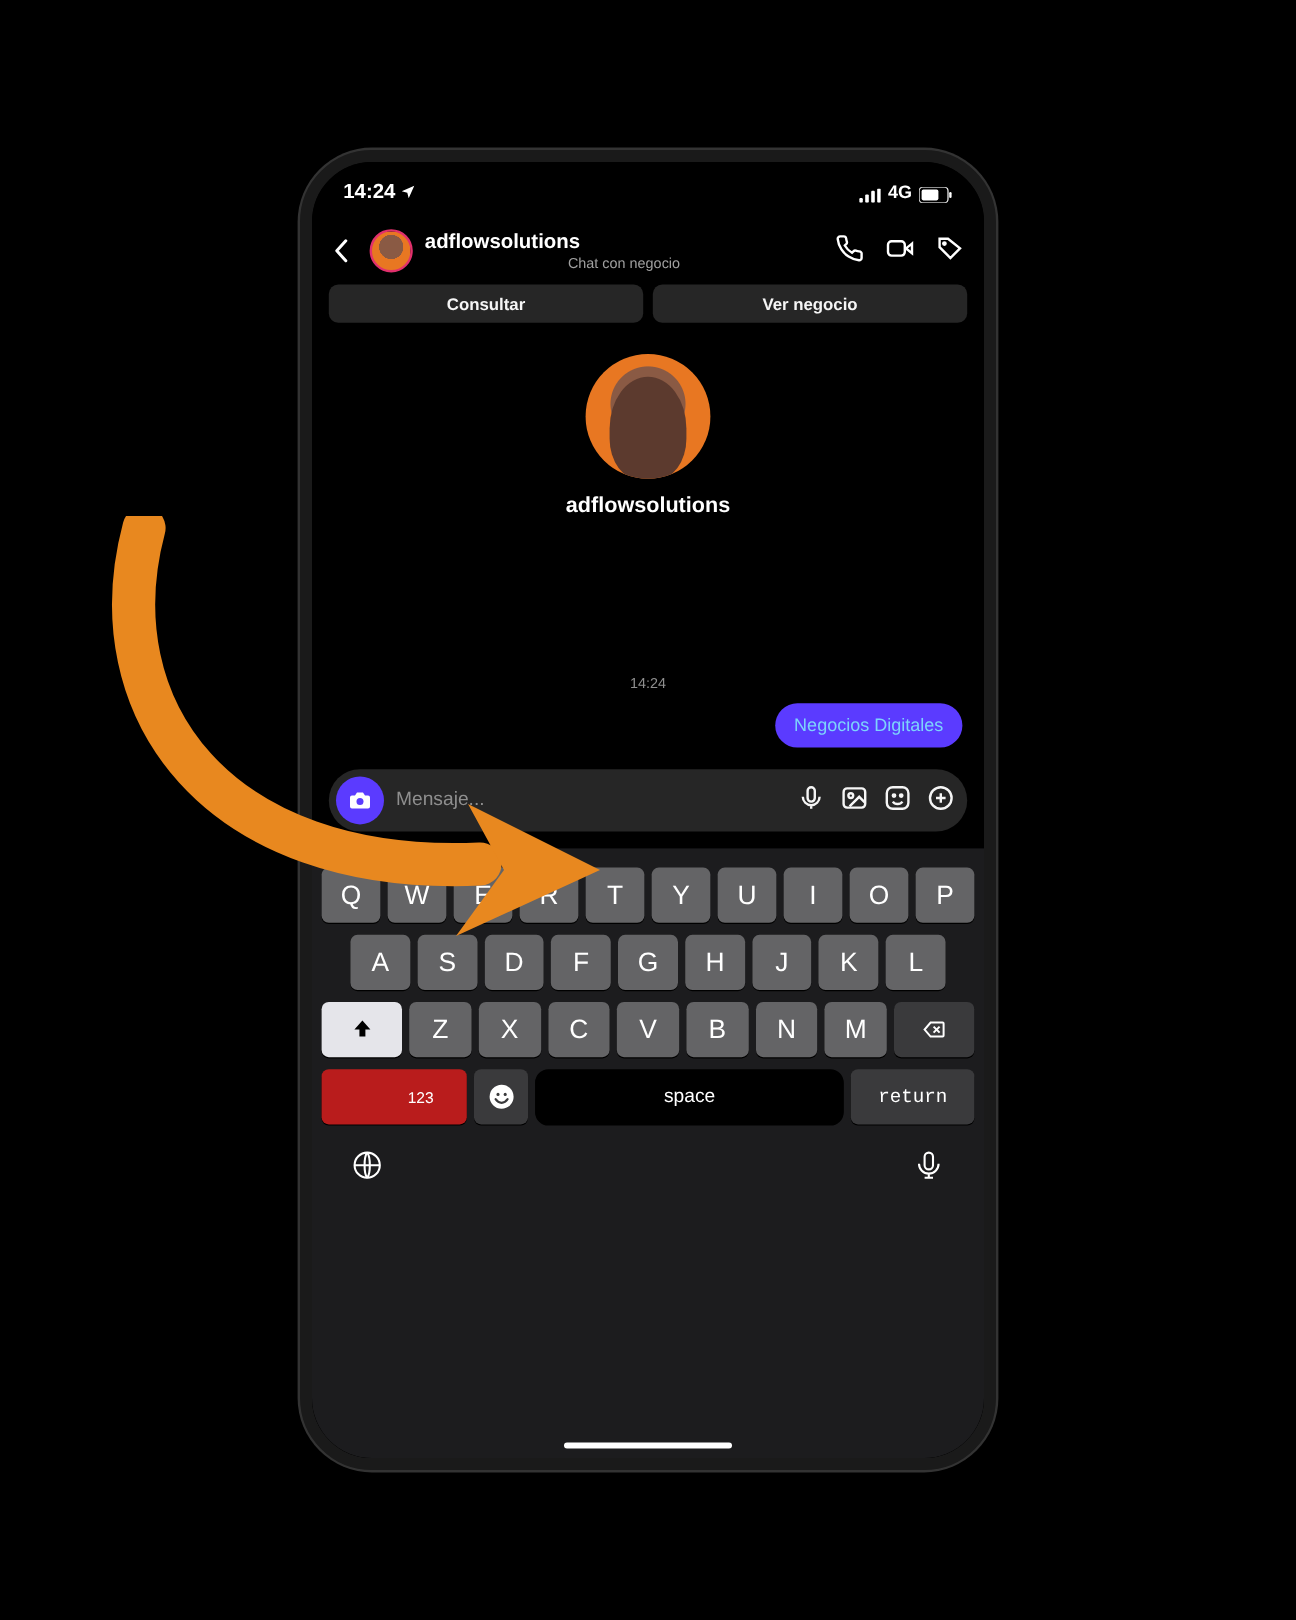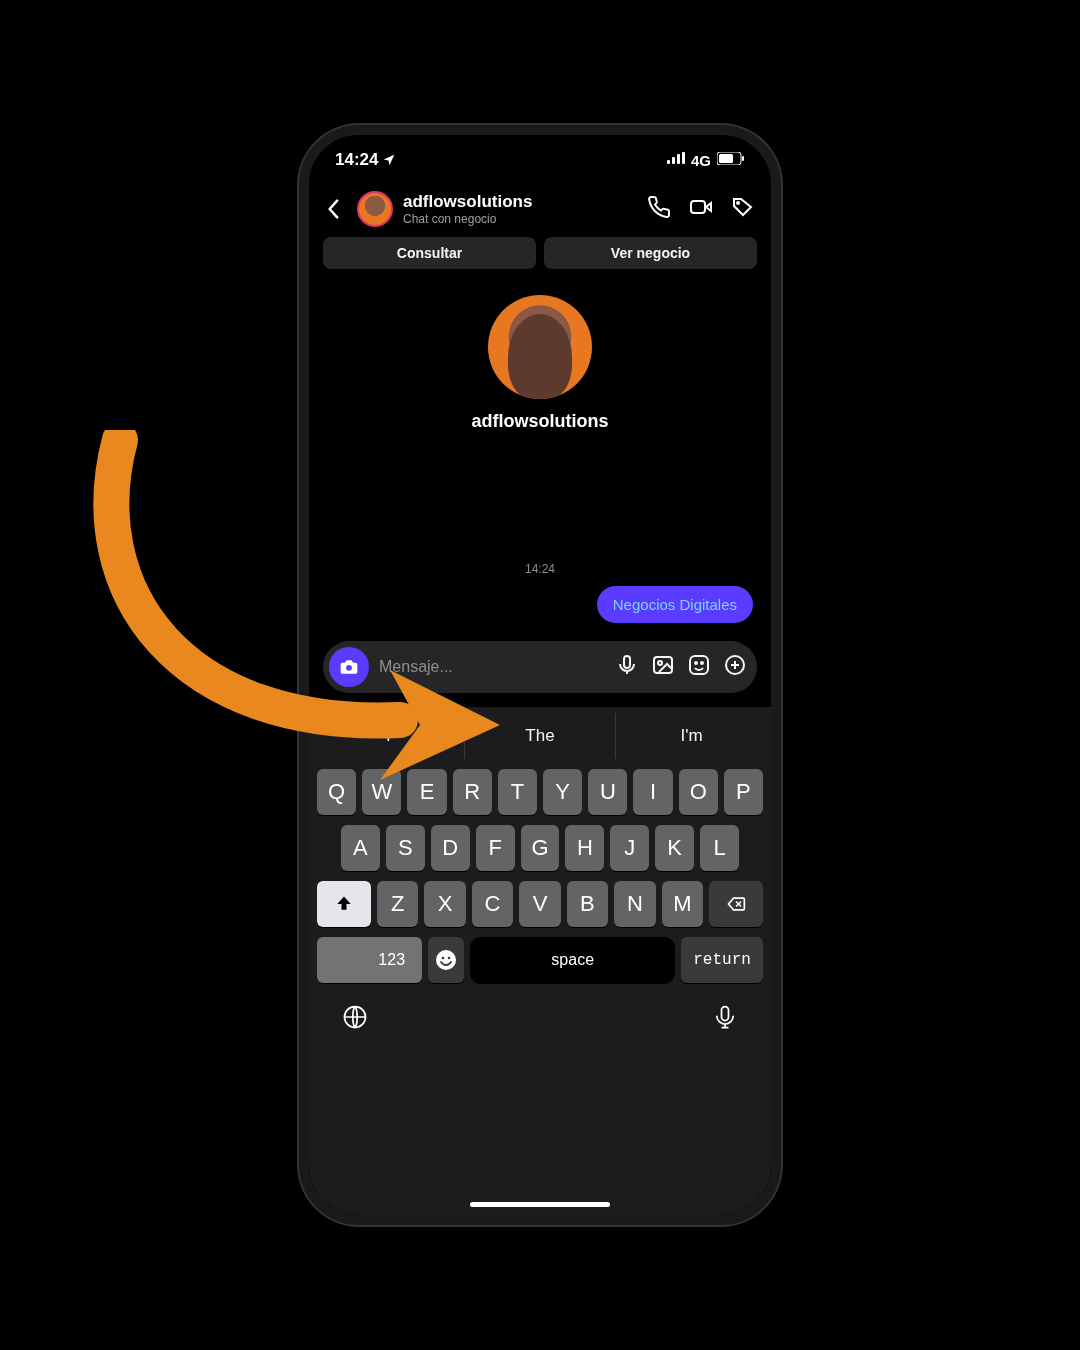--- a/index.html
+++ b/index.html
@@ -8,21 +8,21 @@
     width: 1080px;
     height: 1350px;
     font-family: -apple-system, Helvetica, Arial, sans-serif;
     display: flex;
     align-items: center;
     justify-content: center;
     position: relative;
     overflow: hidden;
   }
   .phone {
-    width: 482px;
+    width: 580px;
     height: 1100px;
     background: #000;
     border-radius: 60px;
     border: 10px solid #1a1a1a;
     box-shadow: 0 0 0 2px #333, 0 10px 60px rgba(0,0,0,0.8);
     position: relative;
     overflow: hidden;
   }
   .notch {
     position: absolute;
@@ -44,39 +44,39 @@
     height: 50px;
     display: flex;
     justify-content: space-between;
     align-items: center;
     padding: 0 26px;
     color: #fff;
     font-weight: 600;
     font-size: 17px;
   }
   .status-left { display: flex; align-items: center; gap: 4px; }
-  .status-right { display: flex; align-items: flex-start; gap: 6px; }
+  .status-right { display: flex; align-items: flex-end; gap: 6px; }
   .location-arrow { transform: rotate(0deg); }
   
   .chat-header {
     display: flex;
     align-items: center;
     gap: 10px;
     padding: 6px 16px 10px 10px;
     color: #fff;
   }
   .back-btn { width: 28px; display:flex; justify-content:center; }
   .avatar-sm {
     width: 36px; height: 36px; border-radius: 50%;
     background: radial-gradient(circle at 50% 40%, #8a5a44 0 40%, #e87722 41% 100%);
     border: 2px solid #e1306c;
   }
   .chat-title { flex: 1; }
   .chat-title .uname { font-weight: 700; font-size: 17px; }
-  .chat-title .usub { font-size: 12px; color: #a0a0a0; }
+  .chat-title .usub { font-size: 12px; color: #a0a0a0; text-align: center; }
   .hdr-icons { display: flex; gap: 18px; }
   .hdr-icons svg { width: 24px; height: 24px; }
   
   .pill-row {
     display: flex; gap: 8px; padding: 0 14px 8px 14px; justify-content: flex-end;
   }
   .pill {
     flex: 1; text-align: center;
     background: #262626;
     color: #f5f5f5;
@@ -176,21 +176,21 @@
     border-radius:6px;
     display:flex; align-items:center; justify-content:center;
     font-size:22px;
     box-shadow: 0 1px 0 #000;
   }
   .krow2 { padding: 0 28px; }
   .krow3 { padding: 0 4px; }
   .key-mod { background:#3a3a3c; flex:1.3; }
   .key-shift { background:#e5e5ea; color:#000; }
   .brow { display:flex; gap:6px; margin-top:10px; padding:0 4px; }
-  .key-123 { flex:1.2; background:#737373; font-size:16px;padding-left:44px;}
+  .key-123 { flex:1.2; background:#b91c1c; font-size:13px;padding-left:44px;}
   .key-emoji { flex:0.7; background:#3a3a3c;}
   .key-space { flex:4; background:#000000; font-size:16px;border-radius:11px;}
   .key-return { flex:1.6; background:#3a3a3c; font-size:16px;font-family:Liberation Mono, monospace;}
   .kb-bottom {
     display:flex; justify-content:space-between; align-items:center;
     padding: 20px 28px 0 28px;
     color:#fff;
   }
   .home-indicator {
     width: 140px; height: 5px; background:#fff; border-radius:3px;
@@ -304,25 +304,20 @@
             </svg></span>
         <span><svg viewBox="0 0 24 24" fill="none" stroke="#f5f5f5" stroke-width="2">
               <circle cx="12" cy="12" r="9"></circle>
               <line x1="12" y1="8" x2="12" y2="16"></line>
               <line x1="8" y1="12" x2="16" y2="12"></line>
             </svg></span>
       </div>
     </div>
 
     <div class="keyboard">
-      <div class="suggestions">
-        <div class="sugg">I</div>
-        <div class="sugg">The</div>
-        <div class="sugg">I'm</div>
-      </div>
       <div class="krow">
         <div class="key">Q</div>
         <div class="key">W</div>
         <div class="key">E</div>
         <div class="key">R</div>
         <div class="key">T</div>
         <div class="key">Y</div>
         <div class="key">U</div>
         <div class="key">I</div>
         <div class="key">O</div>

